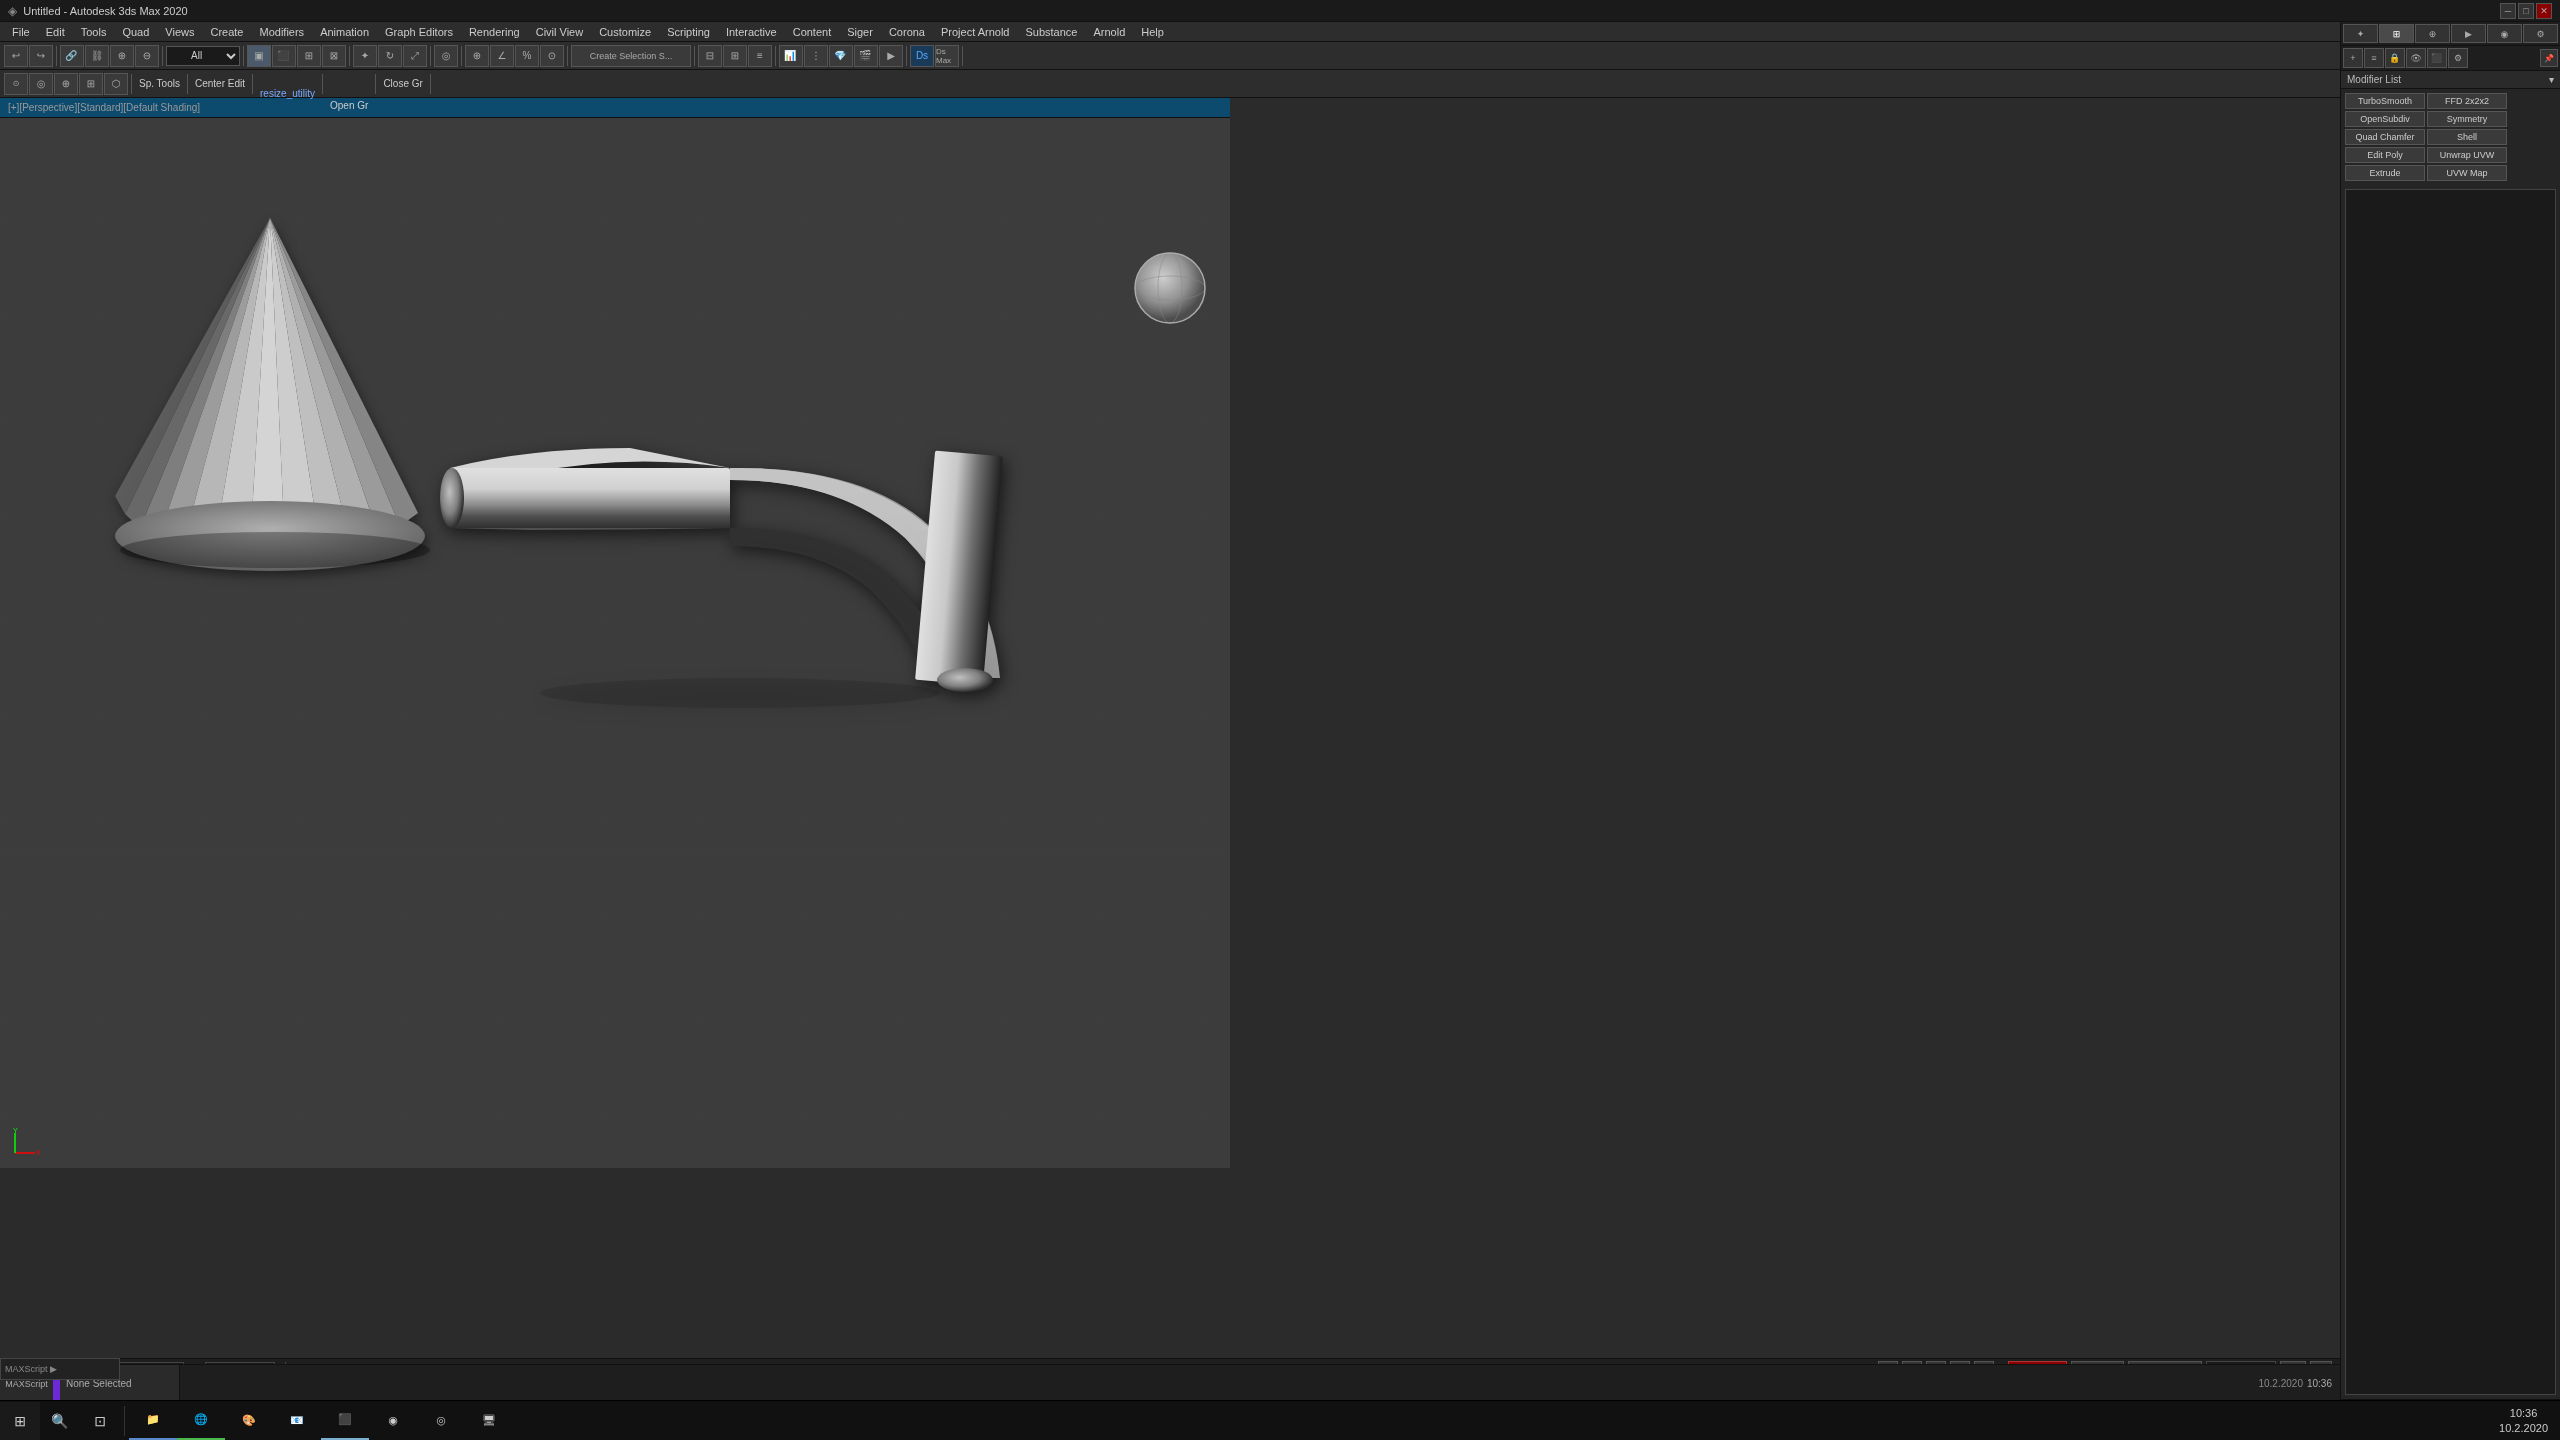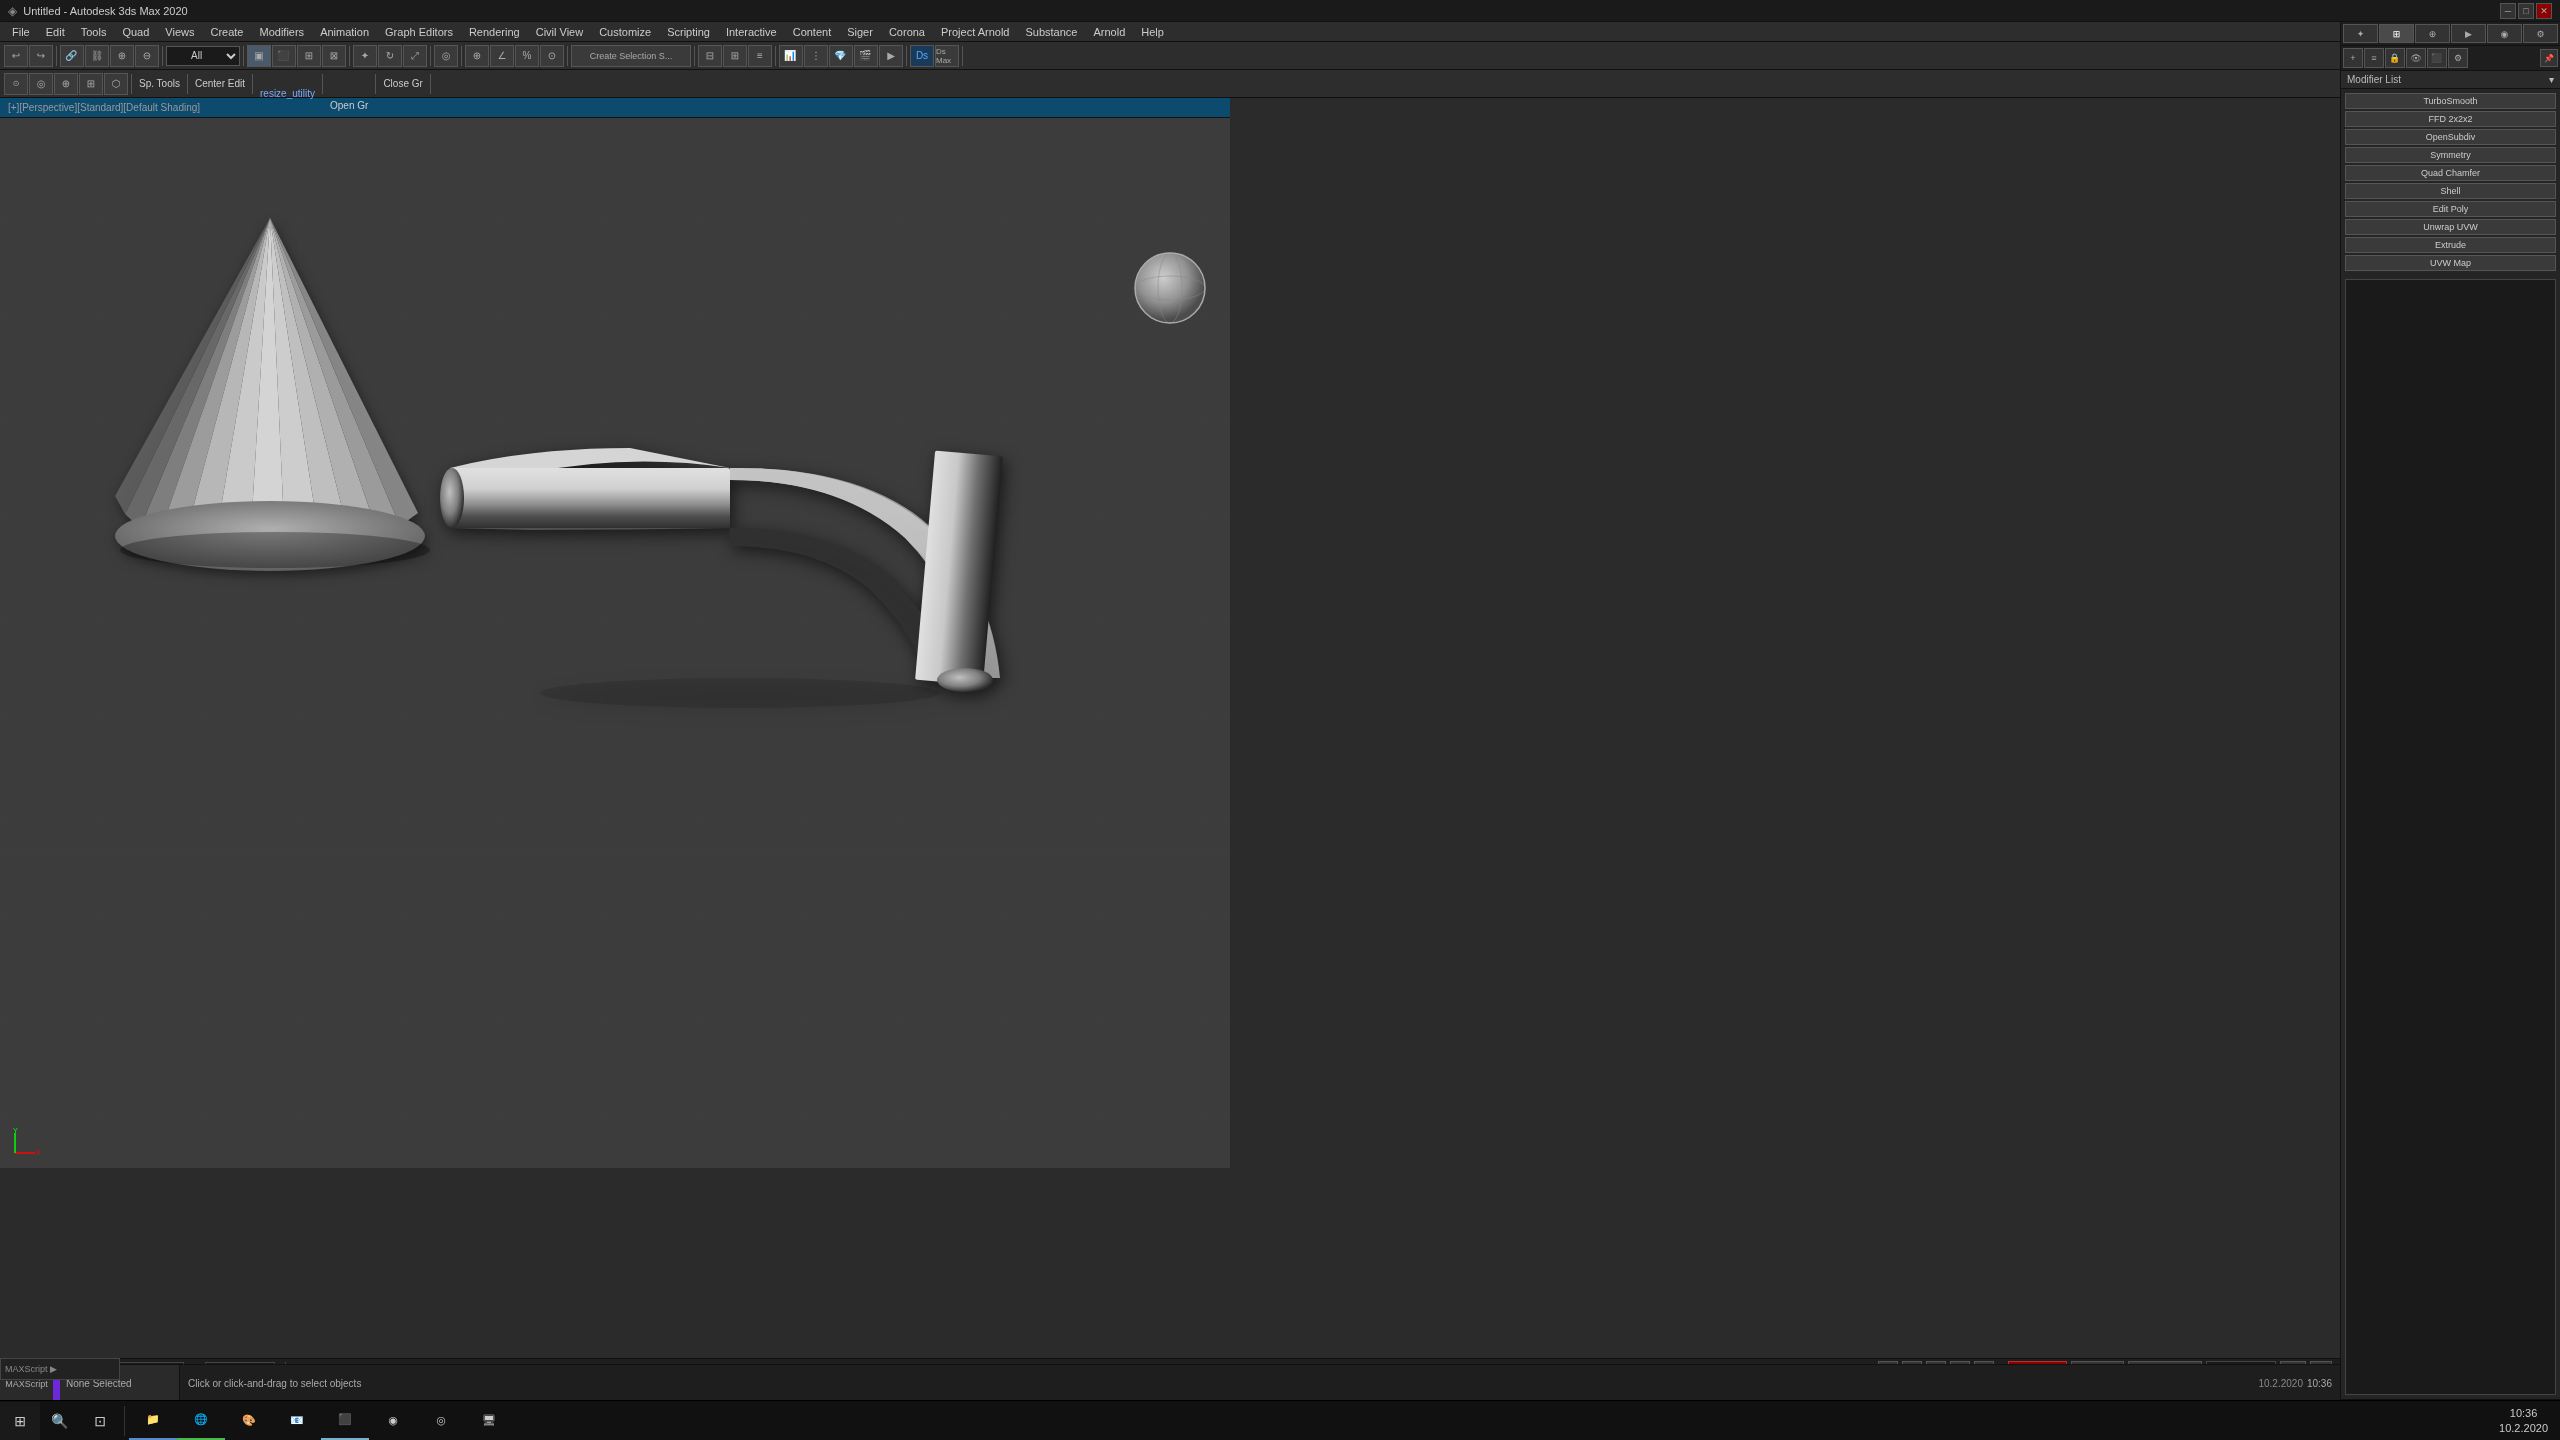--- a/index.html
+++ b/index.html
@@ -252,21 +252,20 @@
       font-size: 10px;
       color: #bbb;
     }
 
     #modifier-buttons {
       display: flex;
       flex-wrap: wrap;
       padding: 4px;
       gap: 2px;
       background: #252525;
-      flex-direction: column;
     }
     .mod-btn {
       padding: 2px 6px;
       background: #3a3a3a;
       border: 1px solid #555;
       font-size: 9px;
       color: #ccc;
       cursor: pointer;
       min-width: 80px;
       text-align: center;
@@ -781,23 +780,20 @@
   </div>
 </div>
 
 <div id="statusbar" style="bottom:38px;">
   <div id="status-left">
     <span style="font-size:9px;color:#aaa;">MAXScript</span>
   </div>
   <div style="width:120px;height:100%;background:#2a2a2a;border-right:1px solid #111;display:flex;flex-direction:column;justify-content:center;padding:0 6px;">
     <span style="font-size:10px;color:#aaa;">None Selected</span>
   </div>
-  <div id="status-msg">
-    <span>Click or click-and-drag to select objects</span>
-  </div>
   <div style="margin-left:auto;display:flex;align-items:center;gap:4px;padding:0 8px;">
     <span style="font-size:10px;color:#888;">10.2.2020</span>
     <span style="font-size:10px;color:#aaa;">10:36</span>
   </div>
 </div>
 
 <div style="position:absolute;bottom:60px;left:0;width:2340px;height:18px;background:#333;border-top:1px solid #111;z-index:99;cursor:pointer;">
   <div style="width:3px;height:100%;background:#f5a623;position:absolute;left:0;"></div>
 </div>
 

